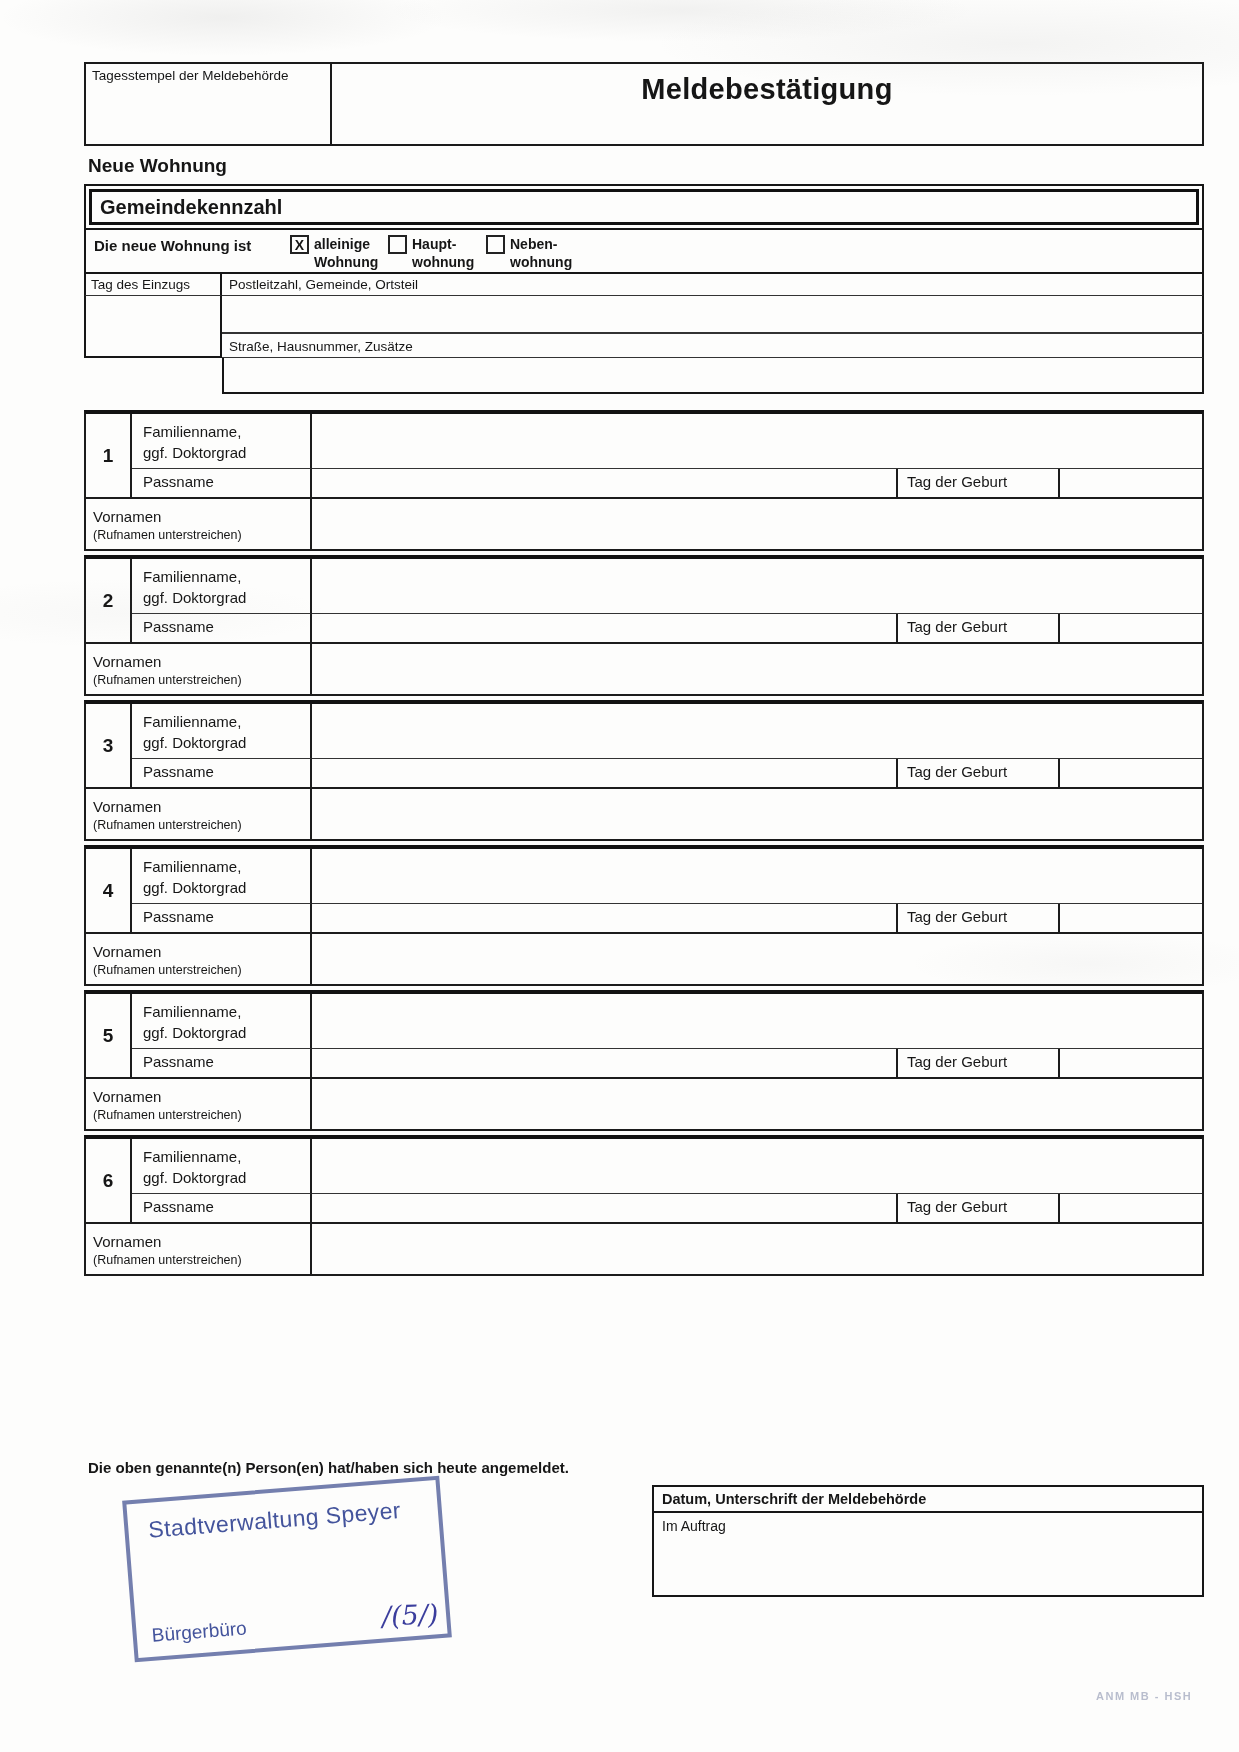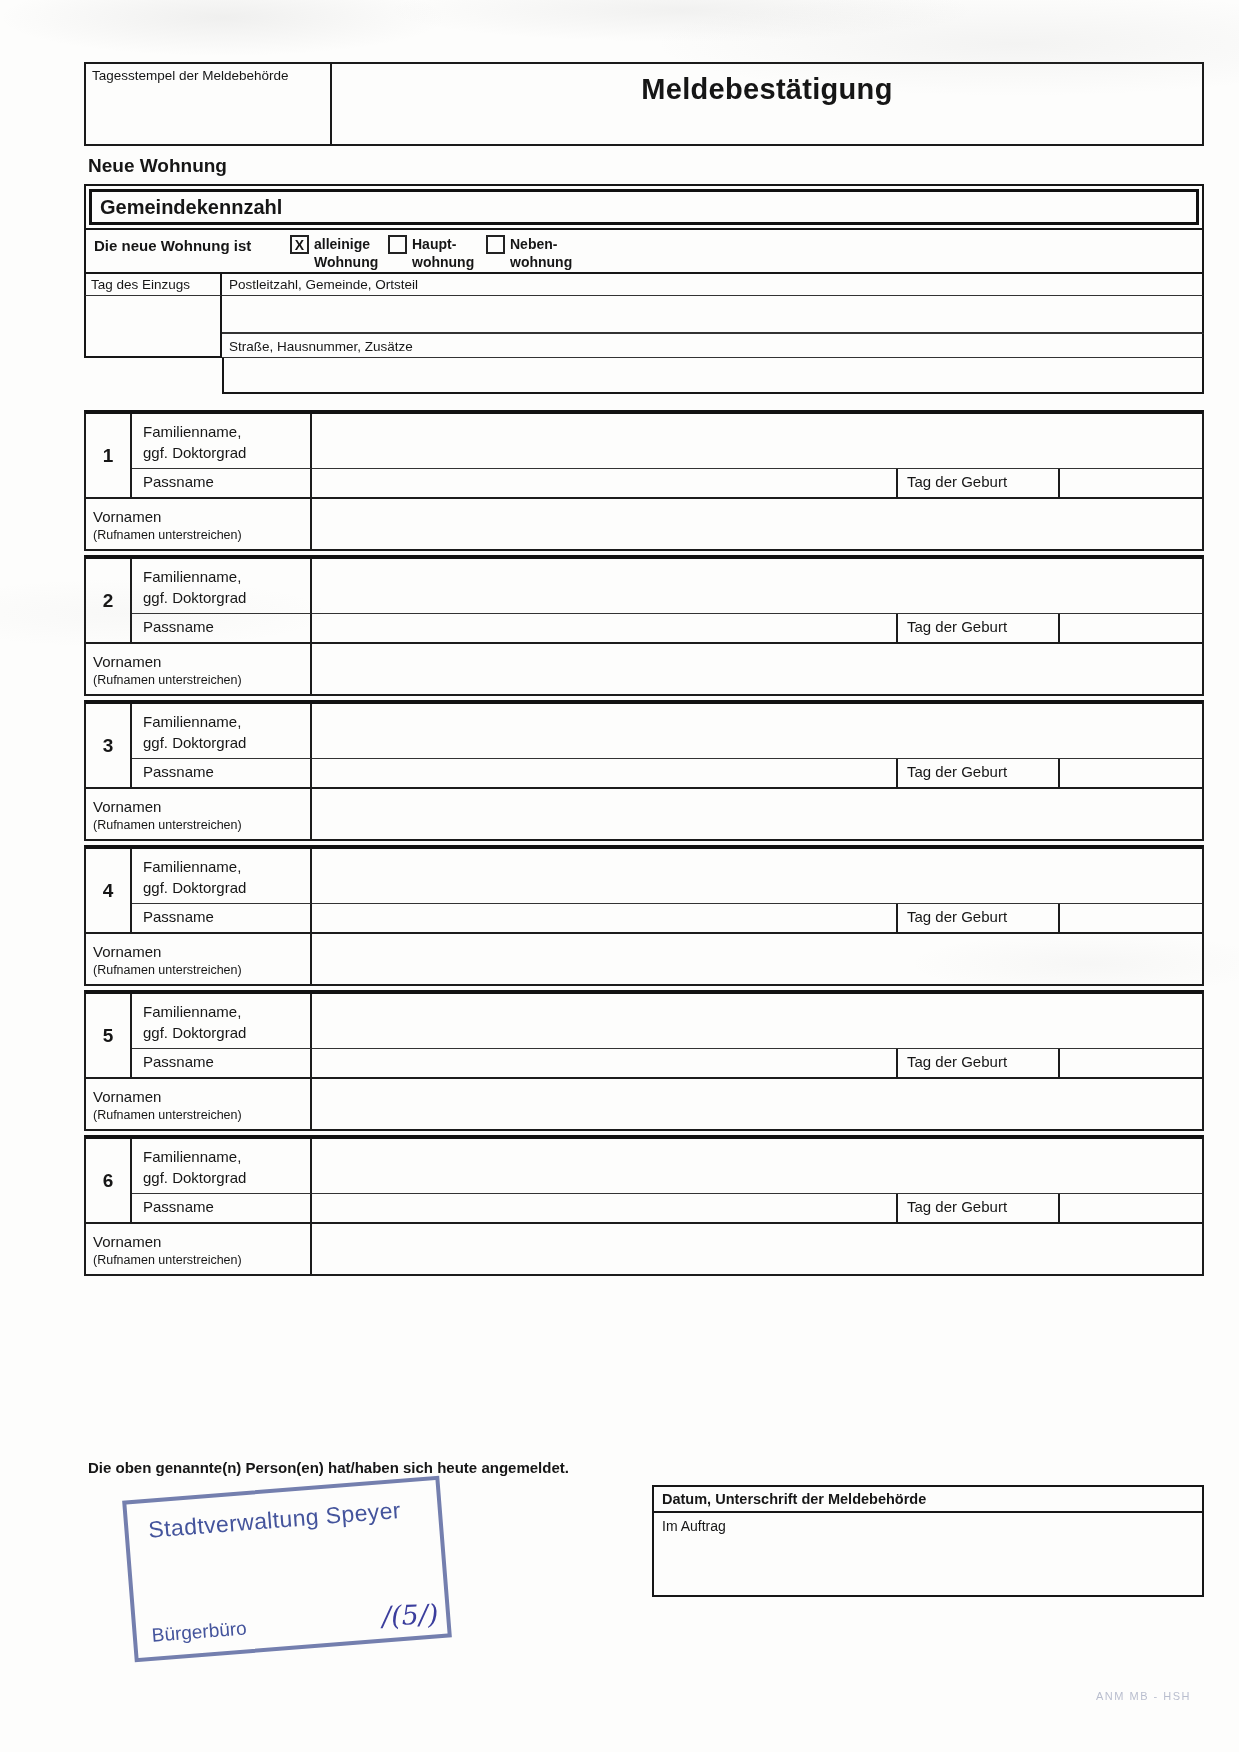--- a/index.html
+++ b/index.html
@@ -102,21 +102,21 @@
   .stamp-l1 { position:absolute; top:14px; left:20px; font-size:23px; letter-spacing:0.4px; }
   .stamp-l2 { position:absolute; bottom:10px; left:15px; font-size:19px; }
   .stamp-hw {
     position:absolute; bottom:6px; right:8px; font-size:27px;
     color:#3b3e9d; font-style:italic; transform:rotate(2deg);
     font-family:"DejaVu Serif", serif;
   }
 
   .form-code {
     position:absolute; left:1096px; top:1690px;
-    font-size:11px; font-weight:normal; letter-spacing:1.5px;
+    font-size:11px; font-weight:bold; letter-spacing:1.5px;
     color:rgba(100,110,148,0.45);
   }
 </style>
 </head>
 <body>
 
 <div class="page">
 
   <div class="top-box">
     <div class="tb-left">

